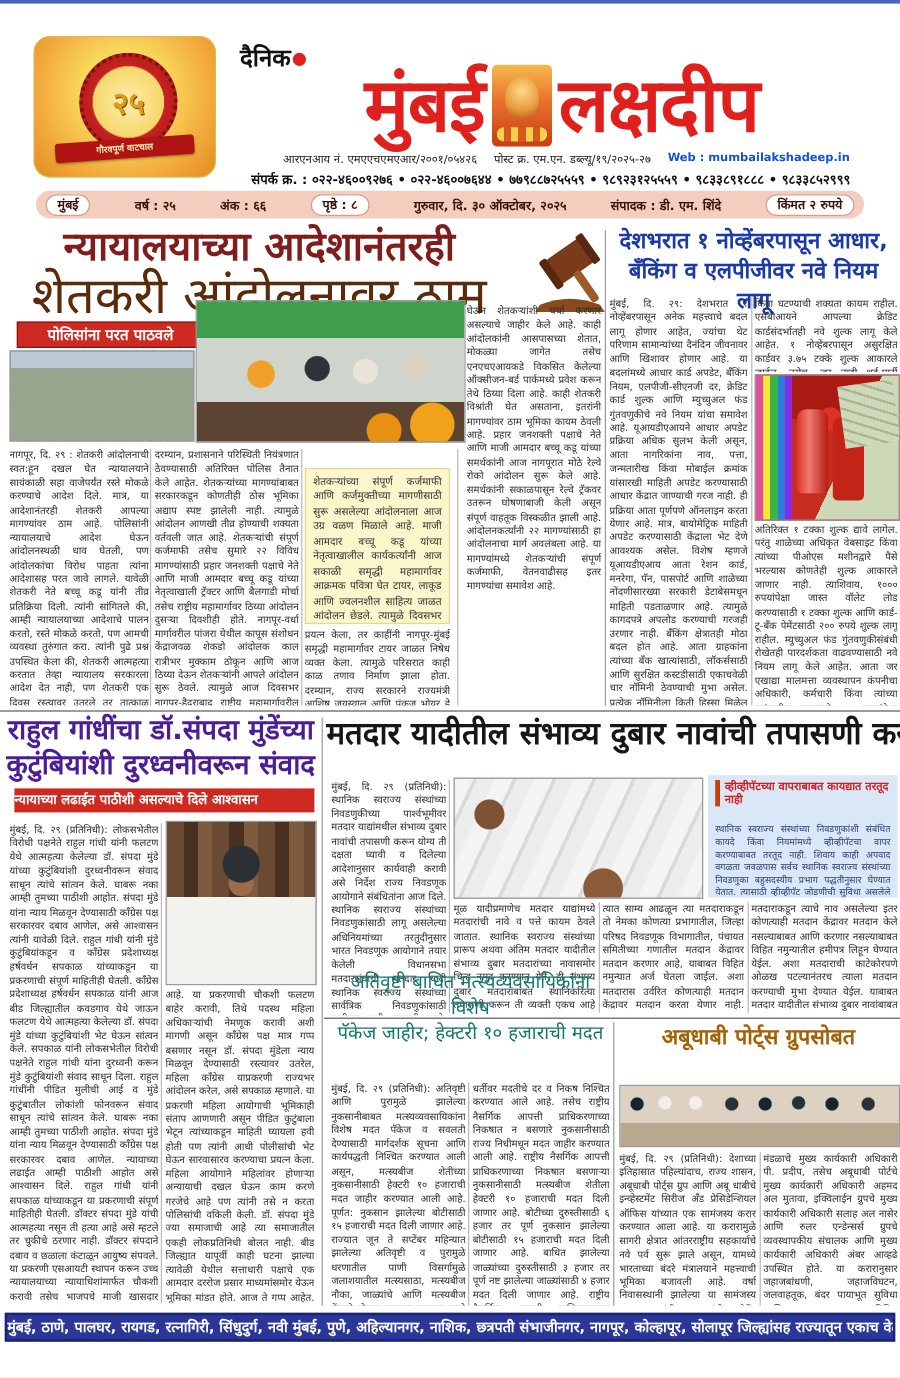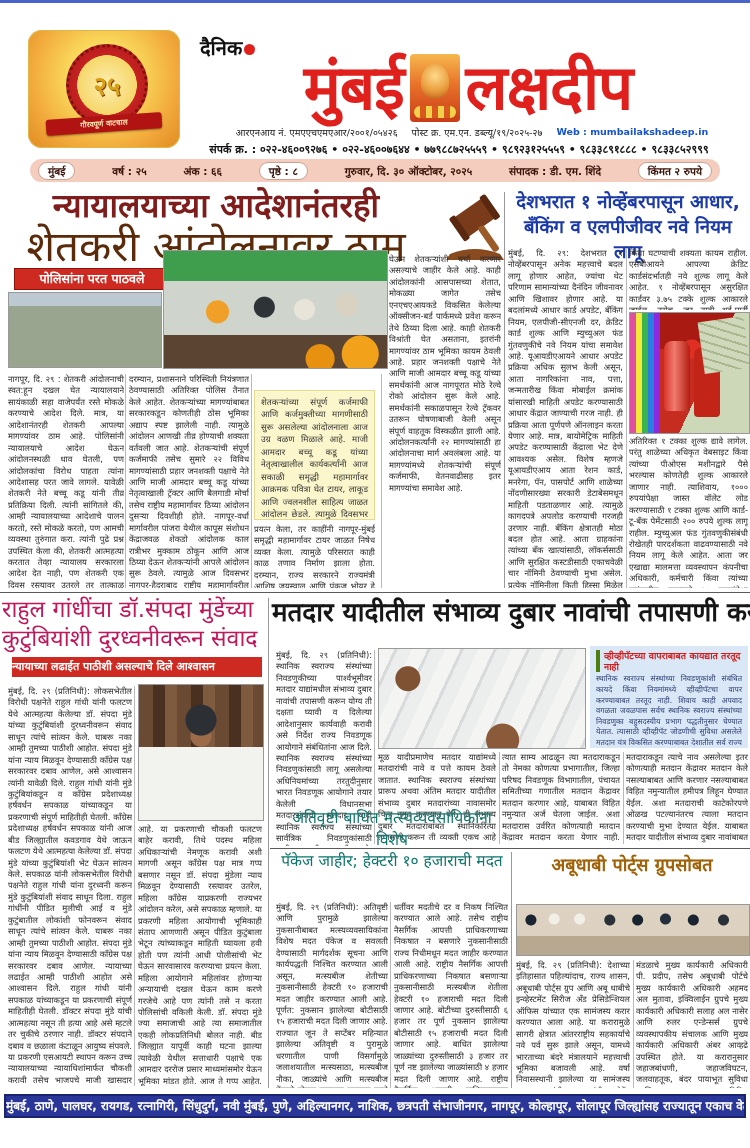--- a/index.html
+++ b/index.html
@@ -88,26 +88,26 @@
   .md-h{position:absolute;left:272px;top:597px;width:478px;text-align:center;font-size:26px;
         font-weight:bold;color:#161616;line-height:1.2;white-space:nowrap;}
   .voterlist{left:378px;top:648px;width:206px;height:99px;
         background:
           radial-gradient(circle at 60% 92%, #8a5a3a 0 16px, transparent 17px),
           radial-gradient(circle at 14% 30%, #7e5233 0 12px, transparent 13px),
           repeating-linear-gradient(115deg,#f4f4f2 0 14px,#d9dadb 14px 17px,#eceded 17px 30px),
           #cfd3d8;}
   .vvpat{position:absolute;left:590px;top:646px;width:158px;height:102px;background:#d9e7f6;
         box-sizing:border-box;padding:4px 6px;overflow:hidden;}
-  .vvpat-title{font-size:9.3px;font-weight:bold;color:#d01f1f;border-left:4px solid #4d7c0f;
-        padding-left:4px;margin-bottom:2px;line-height:1.2;}
+  .vvpat-title{font-size:9.3px;font-weight:bold;color:#d01f1f;border-left:4px solid #c2410c;
+        padding-left:4px;margin-bottom:14px;line-height:1.2;}
   .vvpat-text{font-size:7.6px;line-height:1.4;color:#2c3d71;text-align:justify;}
 
-  .rg-h{position:absolute;left:2px;top:595px;width:264px;font-size:23px;
-        font-weight:normal;color:#be185d;line-height:1.28;}
+  .rg-h{position:absolute;left:2px;top:595px;width:264px;text-align:center;font-size:23px;
+        font-weight:bold;color:#4c1d95;line-height:1.28;}
   .rg-banner{position:absolute;left:12px;top:657px;width:250px;height:20px;background:#cf2a21;color:#fff;
         font-size:11px;font-weight:bold;text-align:left;line-height:20px;}
   .rahul{left:138px;top:684px;width:124px;height:135px;
         background:
           radial-gradient(circle at 50% 26%, #2c2f33 0 15px, transparent 16px),
           radial-gradient(circle at 50% 38%, #9c6b4a 0 10px, transparent 11px),
           linear-gradient(180deg, transparent 46%, #f2f2ee 46%),
           repeating-linear-gradient(90deg,#6b4a33 0 14px,#4a3020 14px 26px,#7e5a3e 26px 38px);}
 
   .fish-h{position:absolute;left:274px;top:808px;width:236px;text-align:center;font-size:15.5px;

